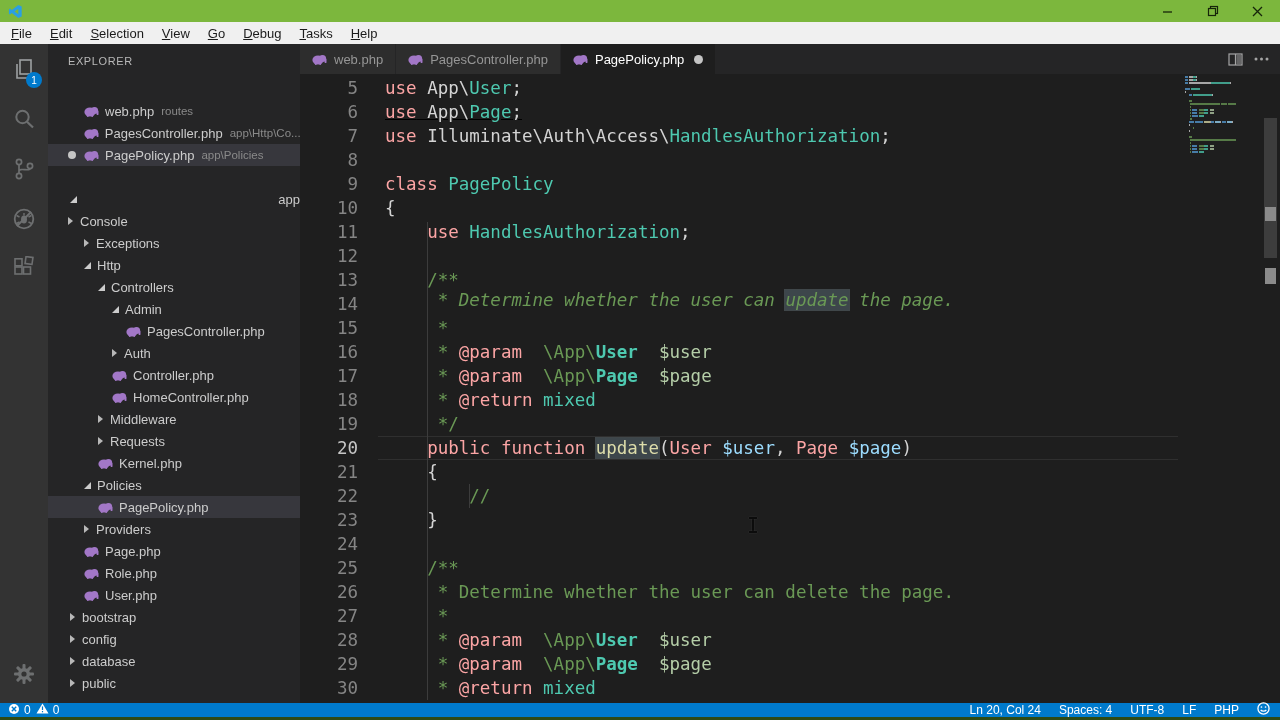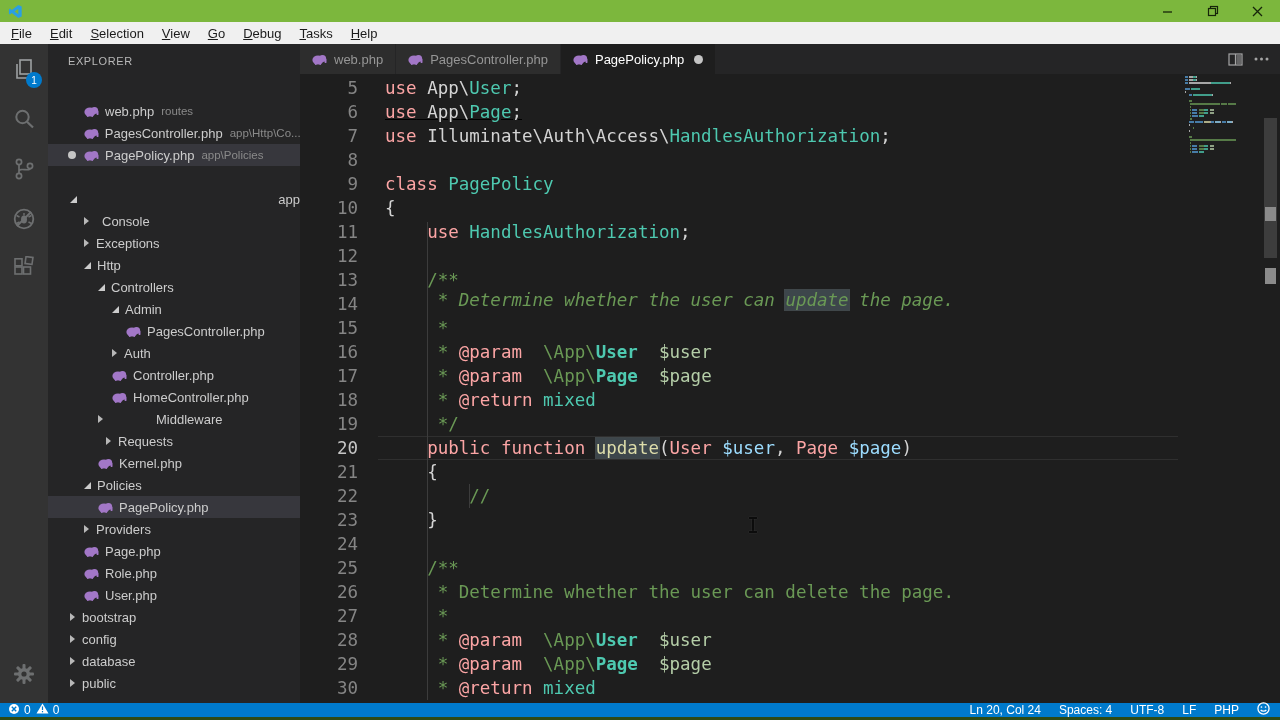--- a/index.html
+++ b/index.html
@@ -245,21 +245,21 @@
             </span>
             <span class="label">PagePolicy.php</span>
             <span class="detail">app\Policies</span>
           </div>
         </div>
       <div id="fileTree">
           <div class="row" style="top: 144px; padding-left: 22px; justify-content: space-between;">
             <span class="tri-open"></span>
             <span class="label">app</span>
           </div>
-          <div class="row" style="top: 166px; padding-left: 36px; gap: 6px;">
+          <div class="row" style="top: 166px; padding-left: 20px;">
             <span class="tri-closed"></span>
             <span class="label">Console</span>
           </div>
           <div class="row" style="top: 188px; padding-left: 36px;">
             <span class="tri-closed"></span>
             <span class="label">Exceptions</span>
           </div>
           <div class="row" style="top: 210px; padding-left: 36px;">
             <span class="tri-open"></span>
             <span class="label">Http</span>
@@ -305,25 +305,25 @@
               <svg width="15" height="12" viewBox="0 0 15 12">
                 <ellipse cx="6" cy="7" rx="5.6" ry="4.6" fill="#a277c7"></ellipse>
                 <circle cx="10.5" cy="5.5" r="3.6" fill="#a277c7"></circle>
                 <rect x="12.6" y="5.5" width="1.9" height="4.6" rx="0.9" fill="#a277c7"></rect>
                 <circle cx="3.8" cy="11" r="1" fill="#a277c7"></circle>
                 <circle cx="8.2" cy="11" r="1" fill="#a277c7"></circle>
               </svg>
             </span>
             <span class="label">HomeController.php</span>
           </div>
-          <div class="row" style="top: 364px; padding-left: 50px; gap: 46px;">
+          <div class="row" style="top: 364px; padding-left: 50px;">
             <span class="tri-closed"></span>
             <span class="label">Middleware</span>
           </div>
-          <div class="row" style="top: 386px; padding-left: 50px; margin-left: 8px;">
+          <div class="row" style="top: 386px; padding-left: 50px;">
             <span class="tri-closed"></span>
             <span class="label">Requests</span>
           </div>
           <div class="row" style="top: 408px; padding-left: 50px;">
             <span class="phpicon">
               <svg width="15" height="12" viewBox="0 0 15 12">
                 <ellipse cx="6" cy="7" rx="5.6" ry="4.6" fill="#a277c7"></ellipse>
                 <circle cx="10.5" cy="5.5" r="3.6" fill="#a277c7"></circle>
                 <rect x="12.6" y="5.5" width="1.9" height="4.6" rx="0.9" fill="#a277c7"></rect>
                 <circle cx="3.8" cy="11" r="1" fill="#a277c7"></circle>

